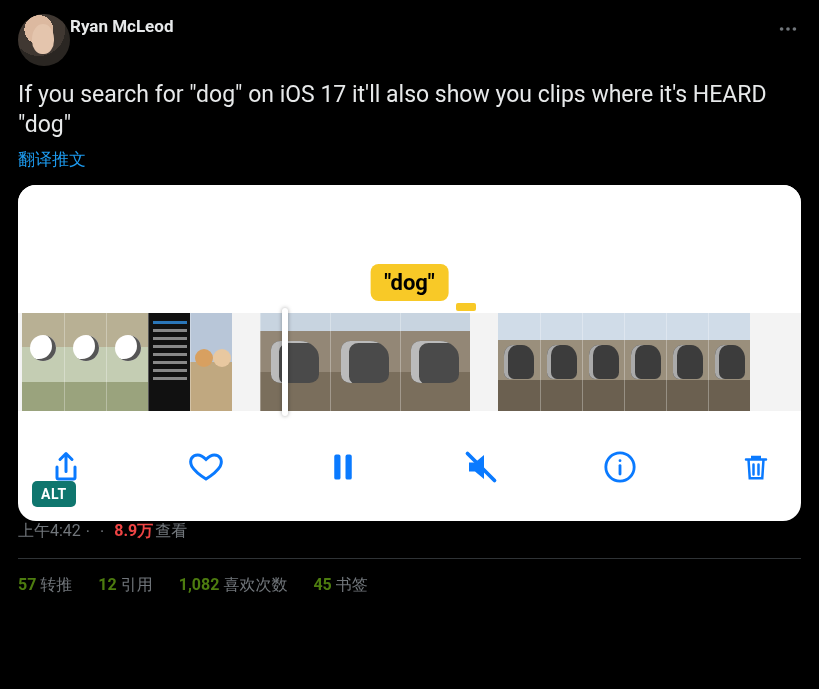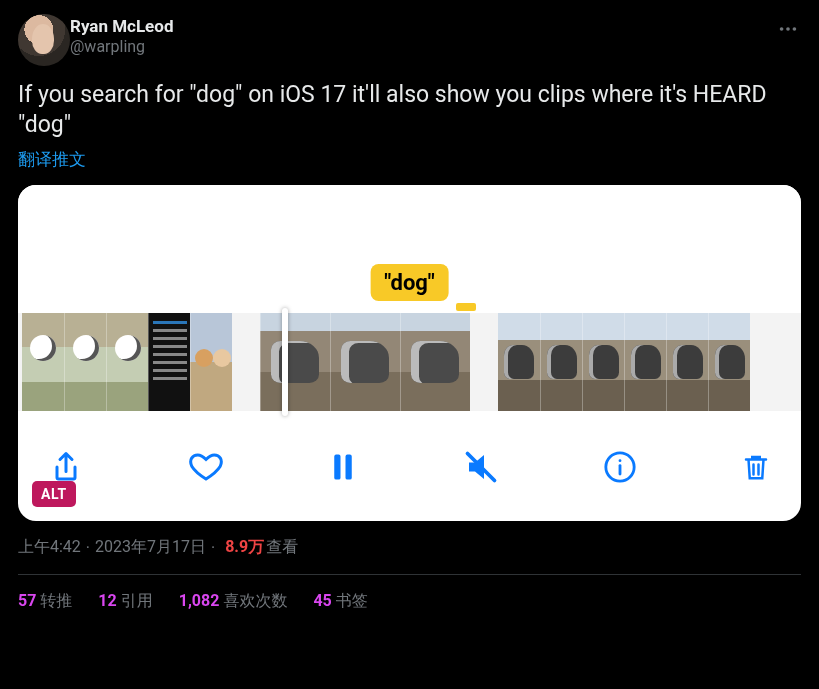--- a/index.html
+++ b/index.html
@@ -100,48 +100,47 @@
   }
   .ctrl{ color:#0a7aff; cursor:pointer; display:flex; align-items:center; justify-content:center; }
   .ctrl svg{ width:36px; height:36px; stroke:#0a7aff; fill:none; stroke-width:2; }
   .ctrl.pause svg{ width:30px; height:34px; }
   .ctrl.pause rect{ fill:#0a7aff; stroke:none; }
   .ctrl.info svg{ width:34px; height:34px; }
   .ctrl.trash svg{ width:30px; height:34px; }
 
   .alt-badge{
     position:absolute; left:14px; bottom:14px;
-    background:#be185d; color:#fff; font-weight:700;
+    background:#0f766e; color:#fff; font-weight:700;
     font-size:14px; padding:5px 9px; border-radius:5px;
     letter-spacing:0.5px;
   }
 
   .meta-row{
-    color:#71767b; font-size:16px; margin-top:16px;
+    color:#71767b; font-size:16px; 
     display:flex; align-items:center; flex-wrap:wrap;
   }
   .meta-row .dot{ margin:0 5px; }
   .meta-row .views-num{ color:#ef4444; font-weight:700; margin-left:5px; margin-right:2px;}
   .divider{ height:1px; background:#2f3336; margin-top:16px; }
 
   .stats-row{
     display:flex; gap:26px; color:#71767b; font-size:16px;
     padding-top:16px;
   }
-  .stat .num{ color:#d946ef; font-weight:700; margin-right:4px; }
+  .stat .num{ color:#4d7c0f; font-weight:700; margin-right:4px; }
 </style>
 </head>
 <body>
 
 <div class="tweet">
   <div class="header">
     <div class="avatar"></div>
     <div class="name-block">
       <div class="display-name">Ryan McLeod</div>
-      <div class="handle">@warpling</div>
     </div>
     <div class="more-icon">
       <svg viewBox="0 0 24 24">
           <circle cx="5" cy="12" r="2" fill="#71767b"></circle>
           <circle cx="12" cy="12" r="2" fill="#71767b"></circle>
           <circle cx="19" cy="12" r="2" fill="#71767b"></circle>
         </svg>
     </div>
   </div>
 
@@ -211,21 +210,20 @@
             <path d="M4 6h16M9 6V4h6v2M6 6l1 15h10l1-15M10 10v8M14 10v8" stroke-linecap="round"></path>
           </svg>
       </div>
     </div>
     <div class="alt-badge">ALT</div>
   </div>
 
   <div class="meta-row">
     <span>上午4:42</span>
     <span class="dot">·</span>
-    <span>2023年7月17日</span>
     <span class="dot">·</span>
     <span class="views-num">8.9万</span>
     <span>查看</span>
   </div>
 
   <div class="divider"></div>
 
   <div class="stats-row">
     <div class="stat">
       <span class="num">57</span><span>转推</span>

